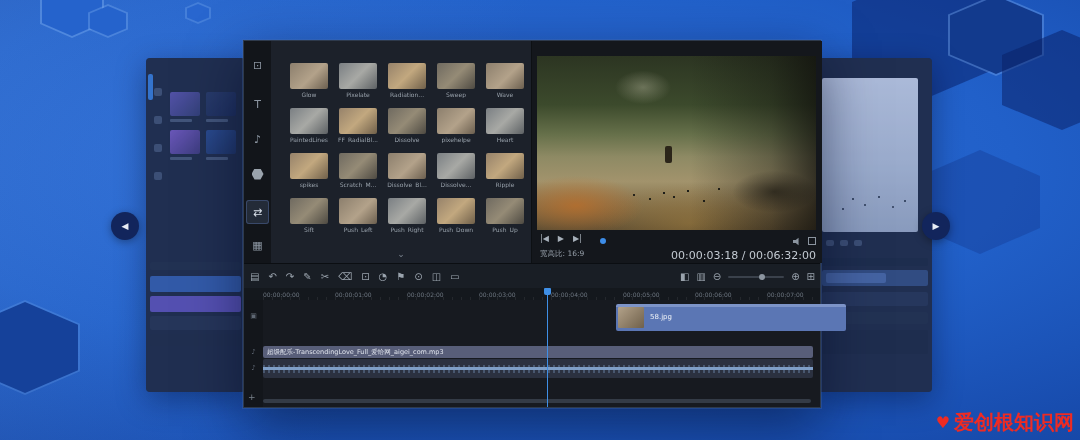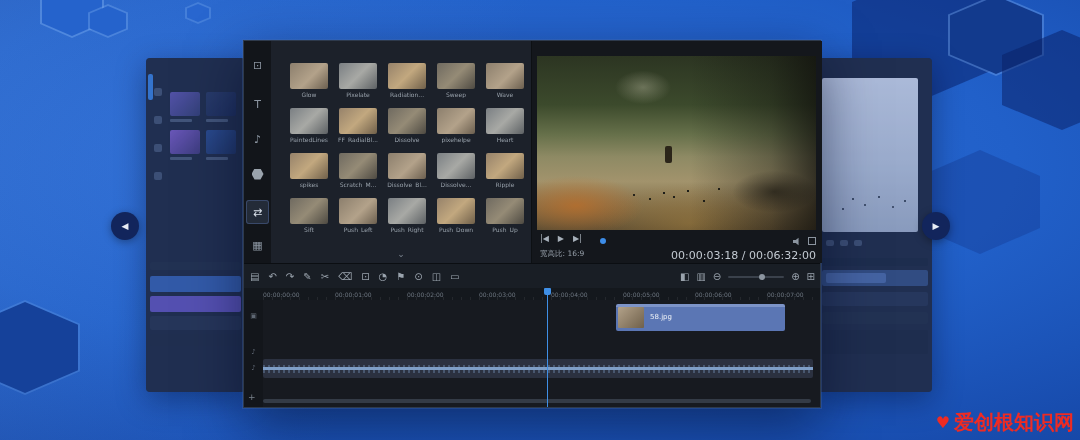--- a/index.html
+++ b/index.html
@@ -93,21 +93,21 @@
     background-image:repeating-linear-gradient(90deg, rgba(255,255,255,.07) 0 1px, transparent 1px 9px);
     background-size:calc(100% - 19px) 3px;background-position:19px bottom;background-repeat:no-repeat;}
   .tick{position:absolute;top:3px;font-size:6px;color:#6d7680;white-space:nowrap;}
 
   .tracks{position:absolute;left:0;top:259px;width:576px;height:107px;background:#171a20;}
   .trackheads{position:absolute;left:0;top:0;width:19px;height:107px;background:#13161b;}
   .th-ic{position:absolute;left:0;width:19px;text-align:center;font-size:7px;color:#5f6874;}
   .clip{position:absolute;top:4px;height:27px;border-radius:2px;cursor:pointer;
     background:linear-gradient(180deg,#7d94c8 0,#7d94c8 3px,#5b76b4 3px);}
   .clip1{left:19px;width:350px;}
-  .clip2{left:372px;width:169px;}
+  .clip2{left:372px;width:230px;}
   .clip-label{position:absolute;left:4px;top:3px;font-size:7px;color:#eef2f7;}
   .clip2 .clip-label{left:34px;top:9px;}
   .sel{position:absolute;left:206px;top:0;width:144px;height:27px;background:#6d87c0;
     box-shadow:inset 0 0 0 1px #e8edf3;border-radius:2px;cursor:pointer;}
   .trans-pill{position:absolute;left:2px;top:2px;width:62px;height:9px;background:#9ba3ac;border-radius:5px;opacity:.9;}
   .mini{position:absolute;top:5px;width:26px;height:17px;border-radius:1px;}
   .m1{left:68px;background:linear-gradient(135deg,#a99a84,#6b5f4f);}
   .m2{left:96px;background:linear-gradient(135deg,#c9c4b4,#8d8672);}
   .m3{left:2px;top:3px;height:21px;background:linear-gradient(135deg,#b3a28a,#6f604a);}
   .audioname{position:absolute;left:19px;top:46px;width:550px;height:12px;background:#585e79;border-radius:2px;cursor:pointer;}
@@ -342,20 +342,23 @@
           <span class="th-ic" style="top: 48px;">♪</span>
           <span class="th-ic" style="top: 64px;">♪</span>
         </div>
 
 
       <div class="clip clip2">
         <div class="mini m3"></div>
         <span class="clip-label">58.jpg</span>
       </div>
 
+      <div class="audioname">
+        <span>超级配乐-TranscendingLove_Full_爱给网_aigei_com.mp3</span>
+      </div>
       <div class="waveband"></div>
 
       <div class="hscroll"></div>
       <span class="addtrack">+</span>
     </div>
 
     <div class="playhead">
       <div class="ph-cap"></div>
     </div>
   </div>

